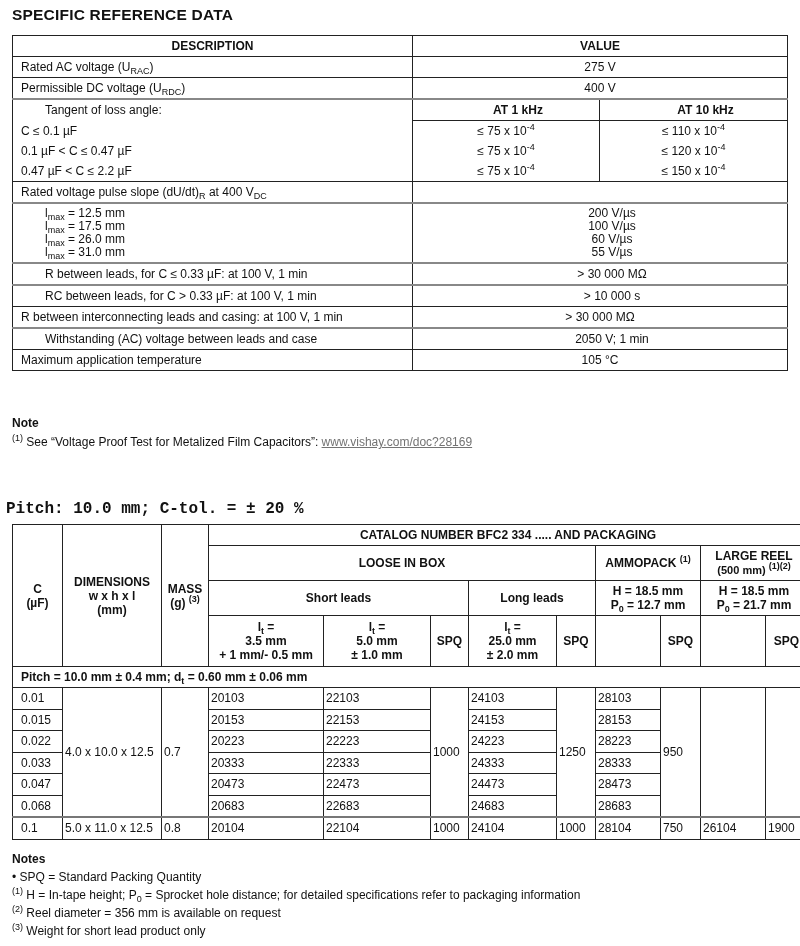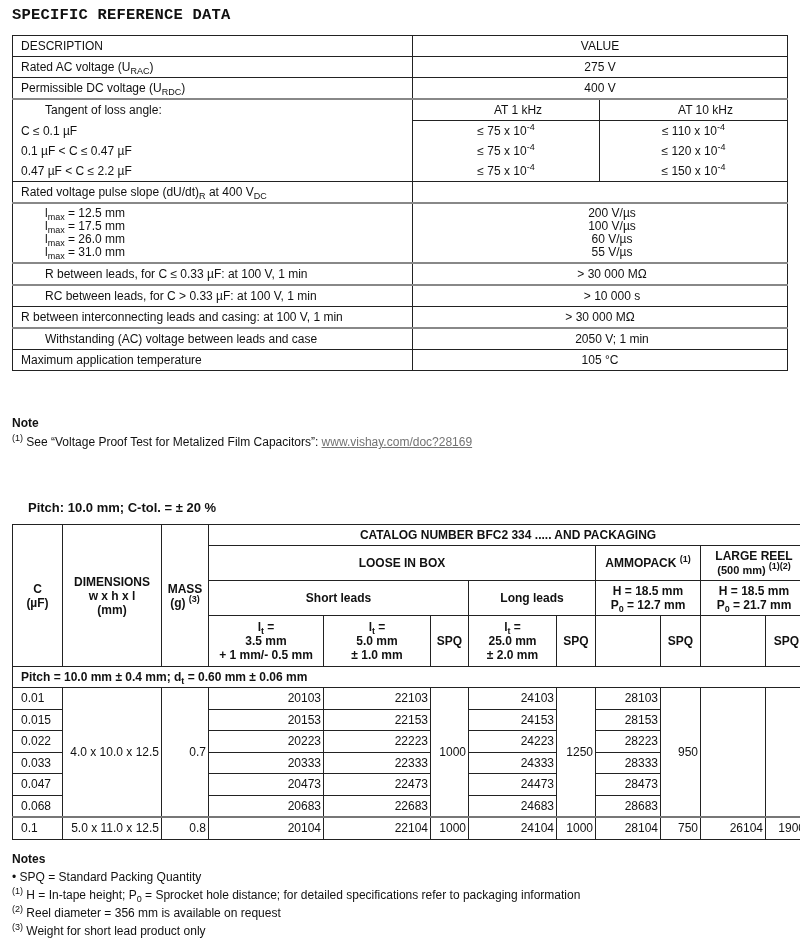--- a/index.html
+++ b/index.html
@@ -2,43 +2,43 @@
 <html><head>
 <meta charset="utf-8">
 <style>
   html, body { margin: 0; padding: 0; background: #ffffff; }
   body {
     width: 800px; height: 946px; position: relative; overflow: hidden;
     font-family: "Liberation Sans", sans-serif; color: #111; font-size: 12px;
   }
   .title {
     position: absolute; left: 12px; top: 6px;
-    font-family: Liberation Mono, monospace; font-weight: bold; font-size: 15.5px; letter-spacing: 0.2px;
+    font-family: Liberation Sans, sans-serif; font-weight: bold; font-size: 15.5px; letter-spacing: 0.2px;
   }
   table { border-collapse: collapse; position: absolute; }
   td, th { border: 1px solid #222; font-weight: normal; padding: 0 8px; }
   
   #ref { left: 12px; top: 35px; width: 775px; table-layout: fixed; }
   #ref td { height: 20px; line-height: 14px; font-size: 12px; }
   #ref .desc { width: 384px; text-align: left; }
   #ref .val { text-align: center; }
-  #ref .hdr { font-weight: normal; }
+  #ref .hdr { font-weight: bold; text-align: center; }
   #ref .nb { border-top: none; border-bottom: none; }
   #ref .nbt { border-top: none; }
   #ref .nbb { border-bottom: none; }
   #ref .gray-top { border-top: 2px solid #888; padding-left: 32px; }
   sub, sup { font-size: 9px; line-height: 0; }
   .note-h { position: absolute; left: 12px; font-weight: bold; font-size: 12px; }
   .note-line { position: absolute; left: 12px; font-size: 12px; }
   .link { color: #737373; text-decoration: underline; }
-  .pitch-title { position: absolute; left: 28px; top: 500px; font-weight: bold; font-size: 13px; }
+  .pitch-title { position: absolute; left: 6px; top: 500px; font-weight: bold; font-size: 16px; font-family: Liberation Mono, monospace; }
   
   #cat { left: 12px; top: 524px; width: 775px; table-layout: fixed; }
   #cat th { font-weight: bold; text-align: center; font-size: 12px; line-height: 14px; padding: 2px 2px; }
-  #cat td { text-align: right; font-size: 12px; height: 20.5px; padding: 0 2px; line-height: 14px; }
+  #cat td { text-align: left; font-size: 12px; height: 20.5px; padding: 0 2px; line-height: 14px; }
   #cat td.left { text-align: left; padding-left: 8px; }
   #cat .pitchrow td { text-align: left; font-weight: bold; padding-left: 8px; height: 20px; }
   .notes2 { position: absolute; left: 12px; top: 850px; font-size: 12px; line-height: 18px; }
   .notes2 .h { font-weight: bold; }
 </style>
 </head>
 <body>
 
 <div class="title">SPECIFIC REFERENCE DATA</div>
 

